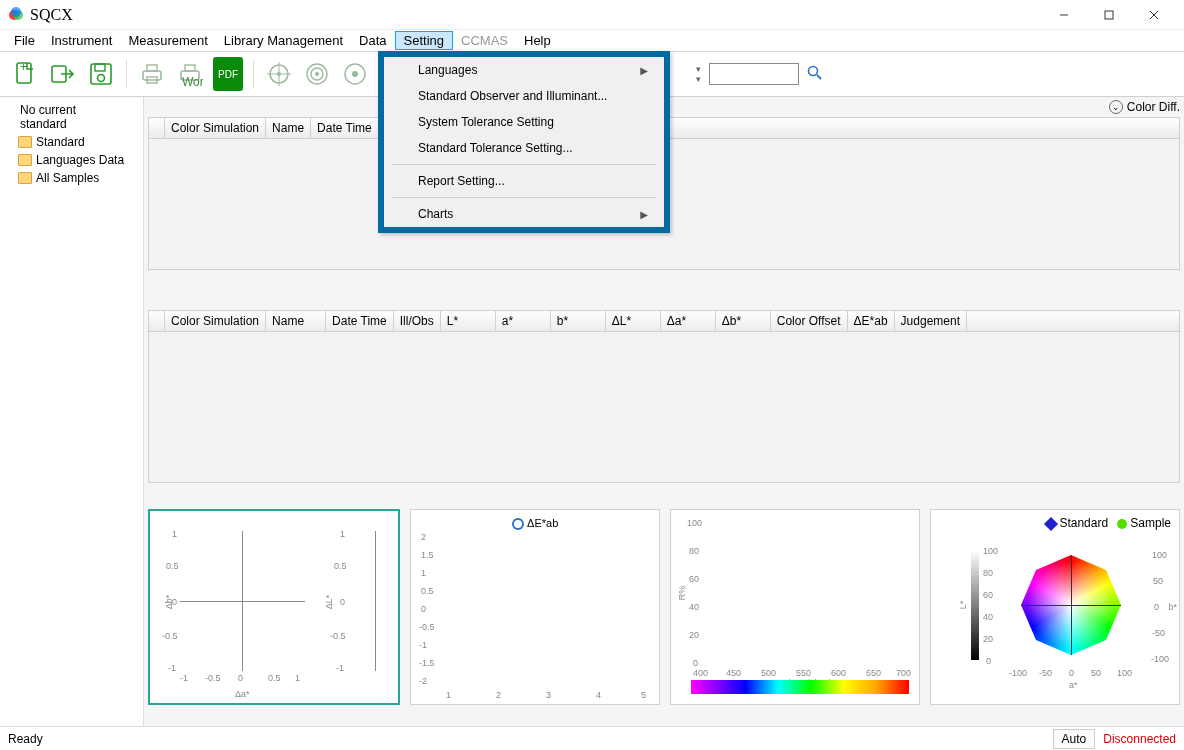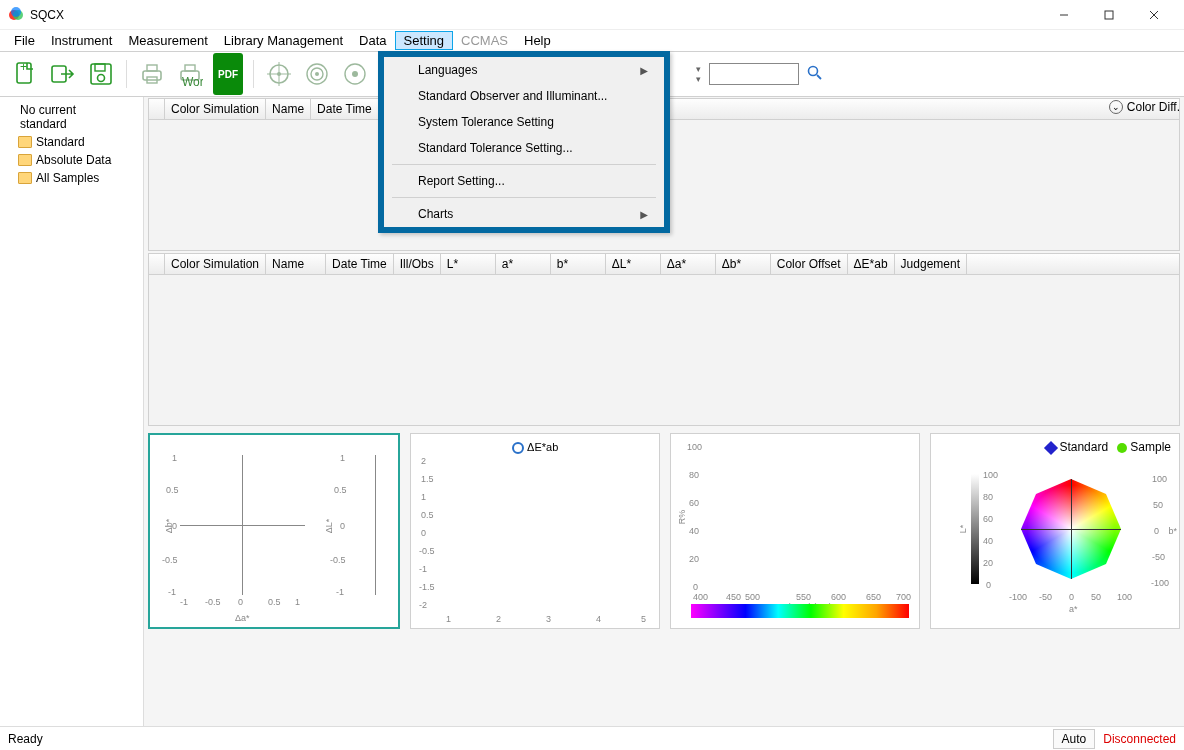--- a/index.html
+++ b/index.html
@@ -1,41 +1,41 @@
 <!DOCTYPE html>
 <html><head>
 <meta charset="utf-8">
 <style>
 * { box-sizing: border-box; margin: 0; padding: 0; font-family: "Segoe UI", Tahoma, sans-serif; font-size: 12px; }
 body { background: #f0f0f0; width: 1184px; height: 750px; overflow: hidden; display: flex; flex-direction: column; }
 
 
 .titlebar { height: 30px; background: #fff; display: flex; align-items: center; padding: 0 8px; border-bottom: 1px solid #eee; }
 .titlebar .app-icon { width: 16px; height: 16px; margin-right: 6px; }
-.titlebar .title { flex: 1; font-size: 12px; }
+.titlebar .title { flex: 1; font-size: 16px; font-family: Liberation Serif, serif; }
 .titlebar .win-btns { display: flex; gap: 0; }
 .titlebar .win-btn { width: 45px; height: 28px; display: flex; align-items: center; justify-content: center; cursor: pointer; }
 
 
 .menubar { height: 22px; background: #fff; display: flex; align-items: stretch; padding: 0 6px; border-bottom: 1px solid #d0d0d0; position: relative; }
 .menubar .menu-item { padding: 0 8px; display: flex; align-items: center; cursor: default; font-size: 13px; }
 .menubar .menu-item.active { background: #cce8ff; border: 1px solid #0ea5e9; margin: 1px 0; }
 .menubar .menu-item.disabled { color: #999; }
 
 
 .dropdown { position: absolute; top: 51px; left: 378px; width: 292px; background: #f0f0f0; border: 6px solid #0369a1; box-shadow: 2px 2px 4px rgba(0,0,0,0.2); z-index: 100; }
 .dropdown .dd-item { padding: 6px 16px 6px 34px; font-size: 13px; display: flex; justify-content: space-between; align-items: center; cursor: default; }
 .dropdown .dd-sep { height: 1px; background: #d0d0d0; margin: 3px 8px; }
 .dropdown .arrow { font-size: 10px; color: #555; }
 
 
 .toolbar { height: 45px; background: #fff; display: flex; align-items: center; padding: 4px 8px; gap: 4px; border-bottom: 1px solid #d0d0d0; position: relative; }
 .tool-btn { width: 34px; height: 34px; display: flex; align-items: center; justify-content: center; cursor: pointer; border-radius: 2px; }
 .tool-sep { width: 1px; height: 28px; background: #ddd; margin: 0 4px; }
-.pdf-badge { background: #0a8a0a; color: #fff; font-weight: bold; font-size: 10px; width: 30px; height: 42px; display: flex; align-items: center; justify-content: center; border-radius: 3px; }
+.pdf-badge { background: #0a8a0a; color: #fff; font-weight: normal; font-size: 10px; width: 30px; height: 34px; display: flex; align-items: center; justify-content: center; border-radius: 3px; }
 .searchbar { margin-left: 320px; display: flex; align-items: center; gap: 8px; }
 .searchbar input { width: 90px; height: 22px; border: 1px solid #888; padding: 0 4px; }
 
 
 .body { flex: 1; display: flex; overflow: hidden; }
 .sidebar { width: 148px; background: #fff; border-right: 1px solid #ddd; padding-top: 4px; }
 .side-title { padding: 2px 20px; font-size: 12px; }
 .side-item { padding: 2px 6px 2px 18px; display: flex; align-items: center; gap: 4px; font-size: 12px; cursor: default; }
 .folder-icon { width: 14px; height: 12px; background: #ffd67a; border: 1px solid #d9a43a; border-radius: 1px; }
 
@@ -45,21 +45,21 @@
 .colordiff { position: absolute; right: 4px; top: 3px; display: flex; align-items: center; gap: 4px; font-size: 12px; z-index: 2; }
 .chev-circle { width: 14px; height: 14px; border: 1px solid #666; border-radius: 50%; display: flex; align-items: center; justify-content: center; font-size: 9px; }
 
 
 .tol-table { margin: 2px 4px 2px 4px; }
 .tol-table table { border-collapse: collapse; background: #fff; }
 .tol-table td { border: 1px solid #d0d0d0; padding: 2px 10px; font-size: 12px; background: #fff; }
 .tol-table .hdr td { background: linear-gradient(#fefefe,#ececec); }
 
 
-.grid-panel { margin: 1px 4px; background: #0ea5e9; border: 1px solid #d0d0d0; }
+.grid-panel { margin: 20px 4px; background: #0ea5e9; border: 1px solid #d0d0d0; }
 .grid-header { display: flex; background: linear-gradient(#fefefe,#ececec); border-bottom: 1px solid #d0d0d0; }
 .gh-cell { padding: 3px 6px; border-right: 1px solid #d0d0d0; font-size: 12px; white-space: nowrap; }
 .grid-body { height: 130px; background: #f3f3f3; }
 
 
 .charts-strip { display: flex; gap: 10px; padding: 6px 4px 6px 4px; }
 .chart-box { background: #fff; border: 1px solid #d0d0d0; height: 196px; position: relative; }
 .chart-box.active { border: 2px solid #27a59a; }
 .ch1 { width: 252px; }
 .ch2 { width: 250px; }
@@ -233,21 +233,21 @@
 
 <div class="body">
   <div class="sidebar">
     <div class="side-title">No current standard</div>
     <div class="side-item">
         <span class="folder-icon"></span>
         <span>Standard</span>
       </div>
     <div class="side-item">
         <span class="folder-icon"></span>
-        <span>Absolute Data</span>
+        <span>Languages Data</span>
       </div>
     <div class="side-item">
         <span class="folder-icon"></span>
         <span>All Samples</span>
       </div>
   </div>
 
   <div class="main">
     <div class="colordiff">
       <span class="chev-circle">⌄</span>
@@ -337,21 +337,21 @@
       <div class="chart-box ch3">
         <span class="axislabel" style="left:4px; top:78px; transform:rotate(-90deg);">R%</span>
         <span class="ticklabel" style="left:16px; top:8px;">100</span>
         <span class="ticklabel" style="left:18px; top:36px;">80</span>
         <span class="ticklabel" style="left:18px; top:64px;">60</span>
         <span class="ticklabel" style="left:18px; top:92px;">40</span>
         <span class="ticklabel" style="left:18px; top:120px;">20</span>
         <span class="ticklabel" style="left:22px; top:148px;">0</span>
         <span class="ticklabel" style="left:22px; top:158px;">400</span>
         <span class="ticklabel" style="left:55px; top:158px;">450</span>
-        <span class="ticklabel" style="left:74px; top:158px;">500</span>
+        <span class="ticklabel" style="left:90px; top:158px;">500</span>
         <span class="ticklabel" style="left:125px; top:158px;">550</span>
         <span class="ticklabel" style="left:160px; top:158px;">600</span>
         <span class="ticklabel" style="left:195px; top:158px;">650</span>
         <span class="ticklabel" style="left:225px; top:158px;">700</span>
         <span class="axislabel" style="left:95px; top:168px;">Wavelength(nm)</span>
         <div class="spectrum"></div>
       </div>
 
       <div class="chart-box ch4">
         <div style="position:absolute; top:6px; right:8px; font-size:11px;">

